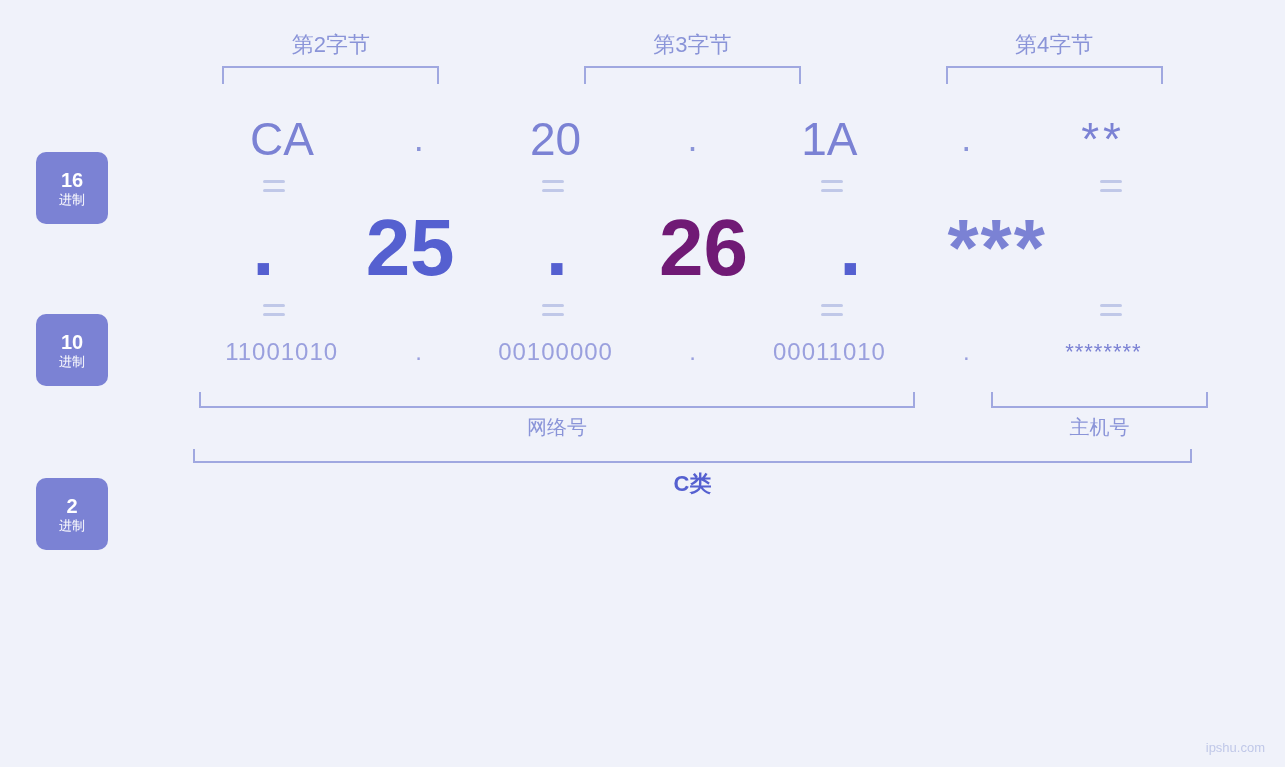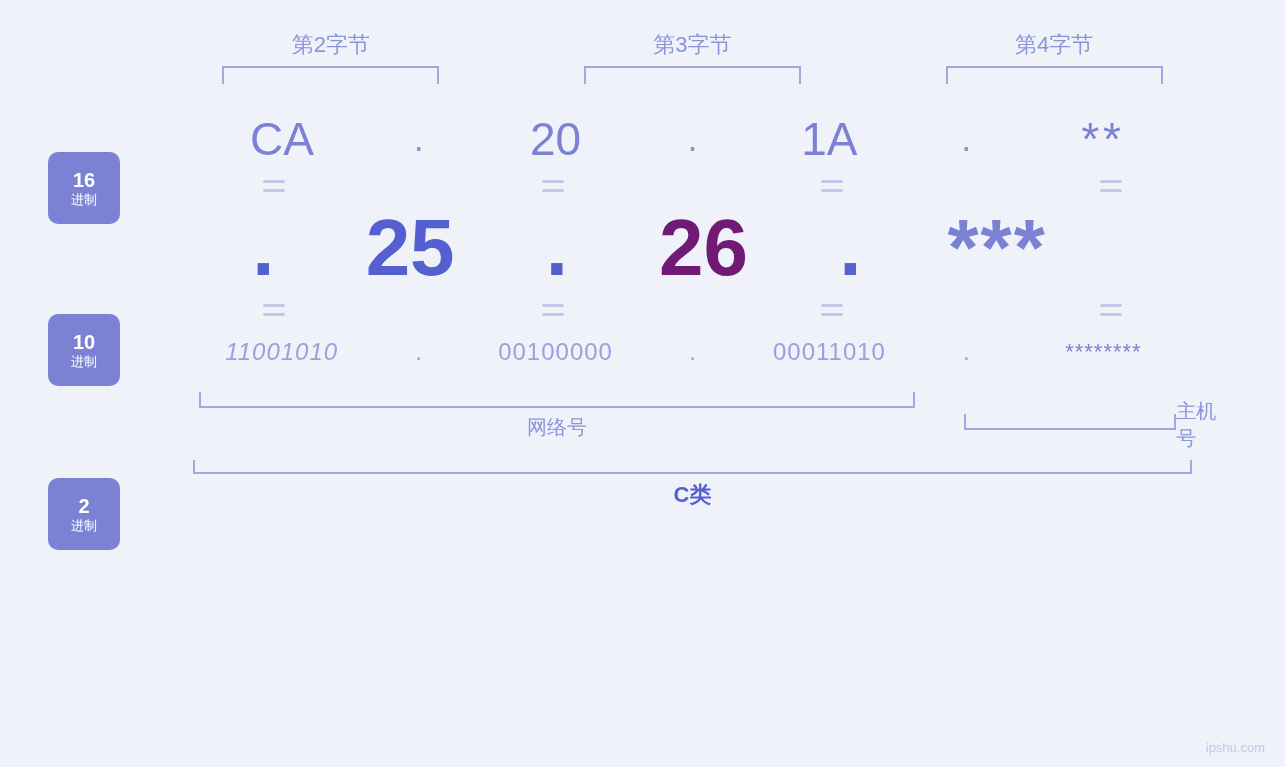--- a/index.html
+++ b/index.html
@@ -19,21 +19,21 @@
       display: flex;
       flex-direction: column;
       align-items: center;
       padding: 30px 60px 20px 60px;
       position: relative;
     }
 
     
     .row-label {
       position: absolute;
-      left: 48px;
+      left: 36px;
       width: 72px;
       height: 72px;
       background: #7b82d4;
       border-radius: 10px;
       display: flex;
       flex-direction: column;
       align-items: center;
       justify-content: center;
       color: white;
       font-size: 20px;
@@ -224,21 +224,21 @@
       <div style="width:3%;"></div>
       <div style="width:25%; display:flex; justify-content:center;">
         <div class="eq-bars">
             <div class="eq-bar"></div>
             <div class="eq-bar"></div>
           </div>
       </div>
     </div>
 
     <div style="display:flex; align-items:center; justify-content:center; width:100%; height:60px;">
-      <div style="width:25%; display:flex; justify-content:center;font-style:italic;">
+      <div style="width:25%; display:flex; justify-content:center;">
         <span style="color:#9aa0de; font-size:24px; font-weight:400; letter-spacing:1px;">11001010</span>
       </div>
       <span style="color:#9aa0de; font-size:24px; margin:0 2px;">.</span>
       <div style="width:25%; display:flex; justify-content:center;">
         <span style="color:#9aa0de; font-size:24px; font-weight:400; letter-spacing:1px;">00100000</span>
       </div>
       <span style="color:#9aa0de; font-size:24px; margin:0 2px;">.</span>
       <div style="width:25%; display:flex; justify-content:center;">
         <span style="color:#9aa0de; font-size:24px; font-weight:400; letter-spacing:1px;">00011010</span>
       </div>
@@ -248,21 +248,21 @@
       </div>
     </div>
 
     <div style="display:flex; width:100%; margin-top:10px;">
 
       <div style="width:75%; display:flex; flex-direction:column; align-items:center;">
         <div style="width:88%; height:16px; border-bottom:2px solid #a0a8e0; border-left:2px solid #a0a8e0; border-right:2px solid #a0a8e0;"></div>
         <span style="color:#8a94d8; font-size:20px; margin-top:6px;">网络号</span>
       </div>
 
-      <div style="width:25%; display:flex; flex-direction:row; align-items:center;">
+      <div style="width:25%; display:flex; flex-direction:column; align-items:center;">
         <div style="width:80%; height:16px; border-bottom:2px solid #a0a8e0; border-left:2px solid #a0a8e0; border-right:2px solid #a0a8e0;"></div>
         <span style="color:#8a94d8; font-size:20px; margin-top:6px;">主机号</span>
       </div>
     </div>
 
     <div style="display:flex; flex-direction:column; align-items:center; width:100%; margin-top:8px;">
       <div style="width:92%; height:14px; border-bottom:2px solid #a0a8e0; border-left:2px solid #a0a8e0; border-right:2px solid #a0a8e0;"></div>
       <span style="color:#5560d0; font-size:22px; font-weight:bold; margin-top:6px;">C类</span>
     </div>
 

